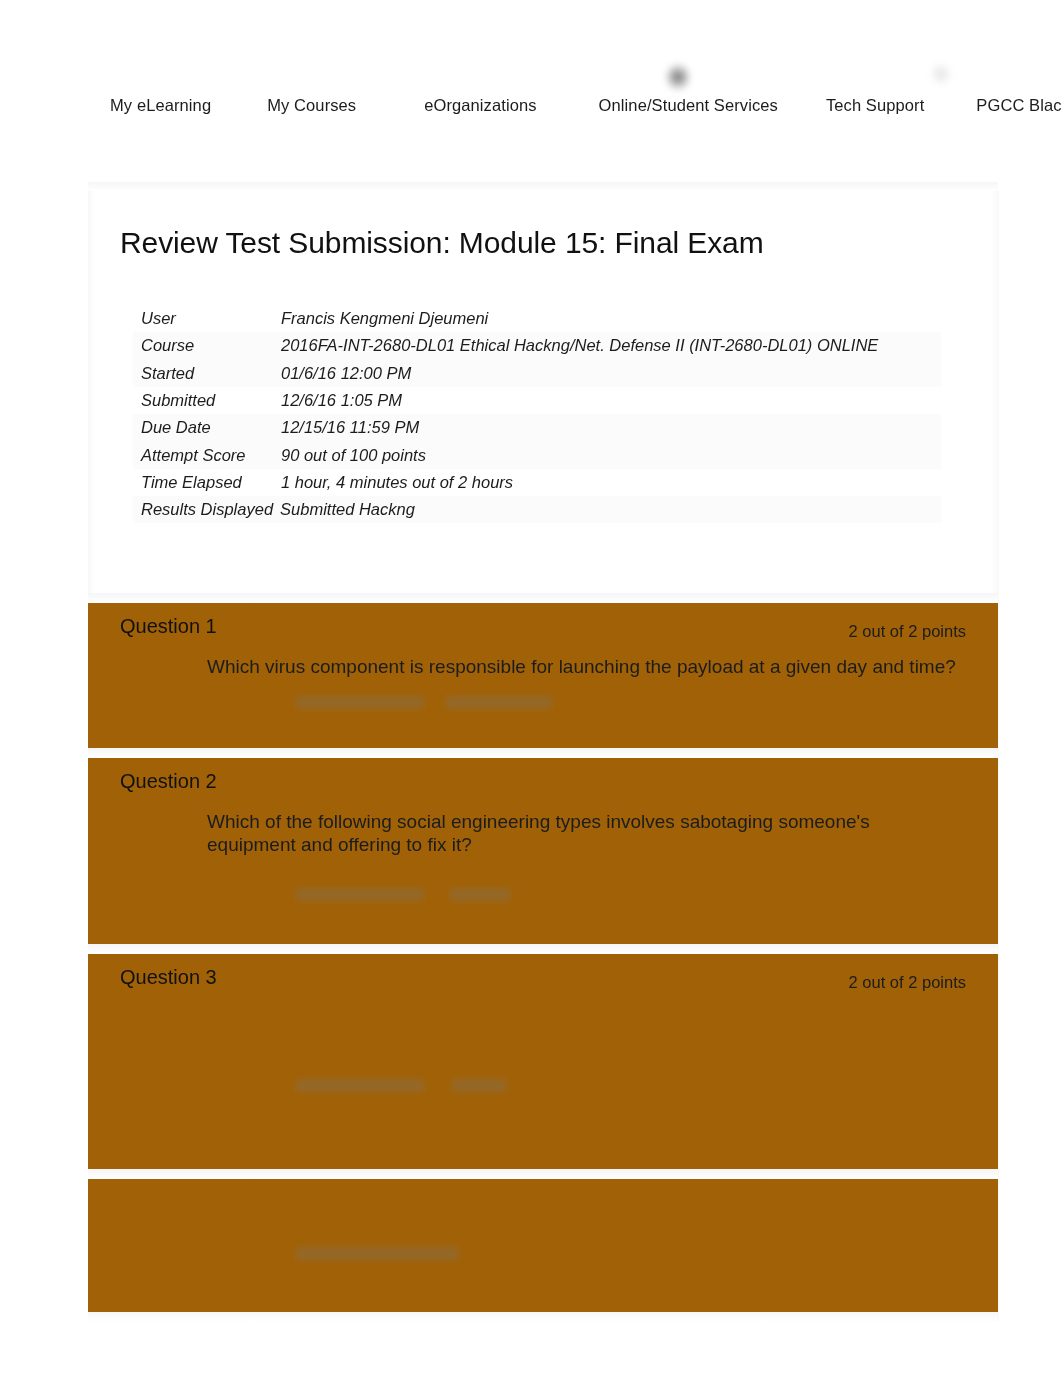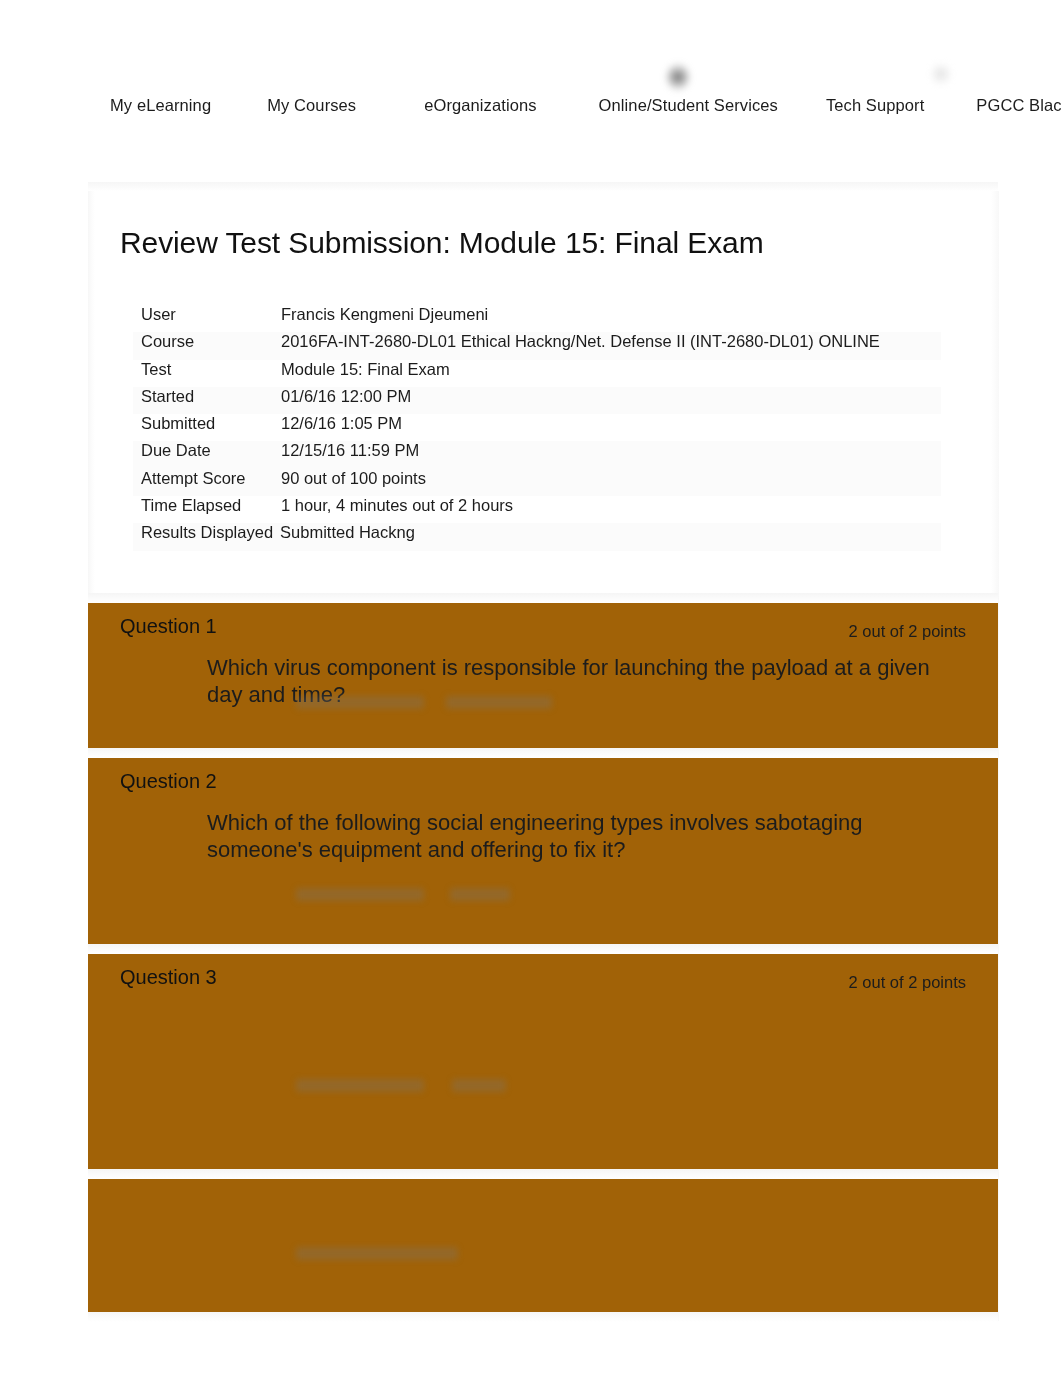--- a/index.html
+++ b/index.html
@@ -141,23 +141,24 @@
 
   
   .summary {
     position: absolute;
     left: 133px;
     top: 305px;
     width: 808px;
   }
   .summary-row {
     display: flex;
-    align-items: flex-start;
+    align-items: center;
     height: 27.3px;
     padding-left: 8px;
+    font-style: italic;
   }
   .summary-row.odd { background: #ffffff; }
   .summary-row.even { background: #fbfbfb; }
   .summary-label {
     width: 140px;
     flex: 0 0 140px;
     font-size: 16.5px;
     color: #1c1c1c;
     white-space: nowrap;
   }
@@ -208,21 +209,21 @@
     white-space: nowrap;
     position: relative;
     top: 4px;
     text-align: center;
   }
   .q-text {
     position: absolute;
     left: 119px;
     top: 62px;
     width: 750px;
-    font-size: 22px;
+    font-size: 19px;
     line-height: 1.22;
     color: #1c1c1c;
   }
 
   
   .blur-row {
     position: absolute;
     display: flex;
     align-items: center;
     gap: 0;
@@ -286,24 +287,20 @@
 
   <div class="summary">
     <div class="summary-row odd">
       <span class="summary-label">User</span>
       <span class="summary-value">Francis Kengmeni Djeumeni</span>
     </div>
     <div class="summary-row even">
       <span class="summary-label">Course</span>
       <span class="summary-value">2016FA-INT-2680-DL01 Ethical Hackng/Net. Defense II (INT-2680-DL01) ONLINE</span>
     </div>
-    <div class="summary-row odd">
-      <span class="summary-label">Test</span>
-      <span class="summary-value">Module 15: Final Exam</span>
-    </div>
     <div class="summary-row even">
       <span class="summary-label">Started</span>
       <span class="summary-value">01/6/16 12:00 PM</span>
     </div>
     <div class="summary-row odd">
       <span class="summary-label">Submitted</span>
       <span class="summary-value">12/6/16 1:05 PM</span>
     </div>
     <div class="summary-row even">
       <span class="summary-label">Due Date</span>

